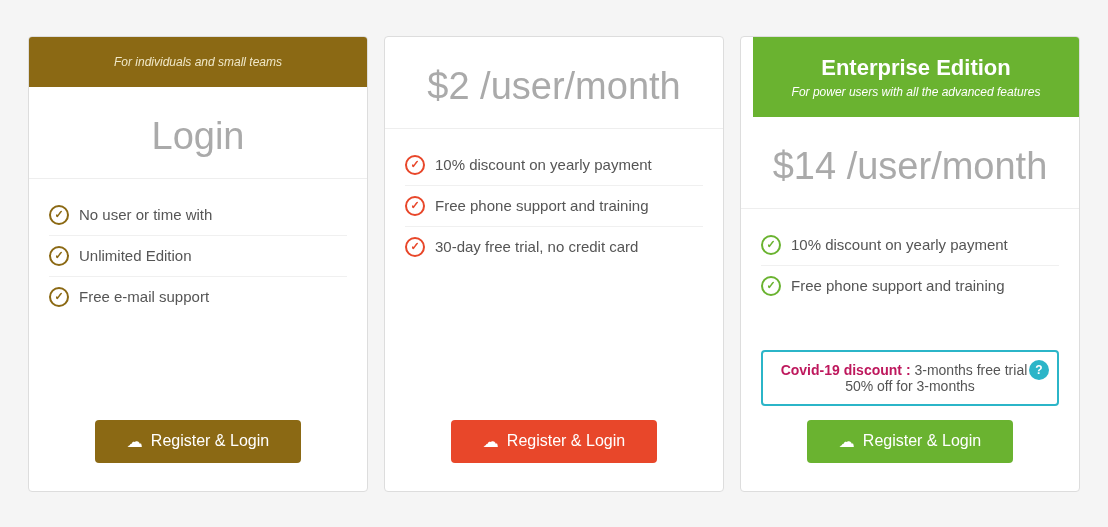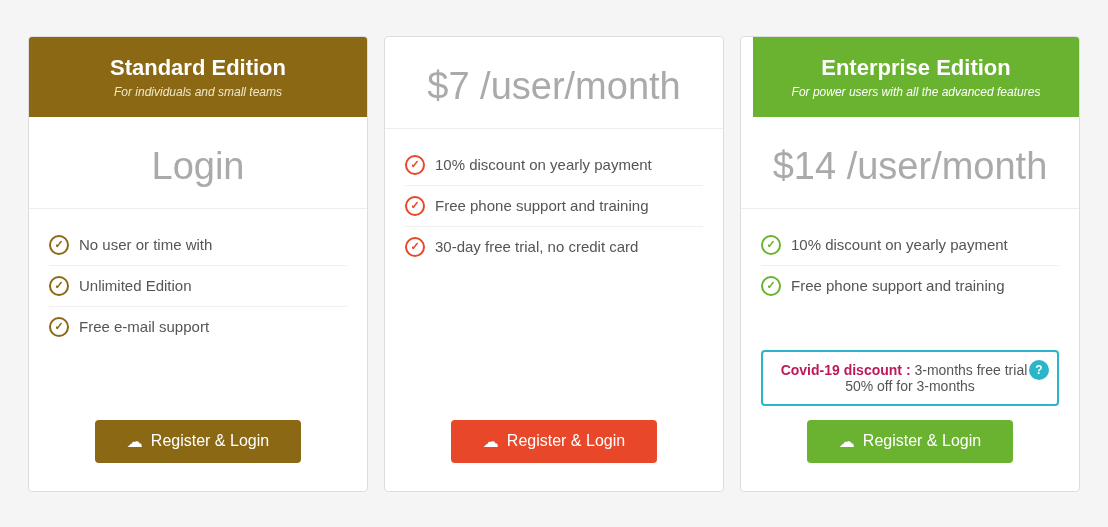--- a/index.html
+++ b/index.html
@@ -153,21 +153,20 @@
     .cloud-icon {
       font-size: 16px;
     }
   </style>
 </head>
 <body>
 
 <div class="pricing-container">
 <div class="pricing-card">
       <div class="card-header standard">
-        <div class="edition-title">Standard Edition</div>
         <div class="edition-subtitle">For individuals and small teams</div>
       </div>
       <div class="price-section">
         <div class="price-text">Login</div>
       </div>
       <div class="features-section">
         <div class="feature-item">
           <span class="check-icon brown">✓</span>
           <span>No user or time with</span>
         </div>
@@ -180,21 +179,21 @@
           <span>Free e-mail support</span>
         </div>
       </div>
       <div class="button-section"><button class="register-btn standard">
           <span class="cloud-icon">☁</span>
           <span>Register &amp; Login</span>
         </button></div>
     </div>
     <div class="pricing-card">
       <div class="price-section">
-        <div class="price-text">$7 /user/month</div>
+        <div class="price-text">$2 /user/month</div>
       </div>
       <div class="features-section">
         <div class="feature-item">
           <span class="check-icon red">✓</span>
           <span>10% discount on yearly payment</span>
         </div>
         <div class="feature-item">
           <span class="check-icon red">✓</span>
           <span>Free phone support and training</span>
         </div>

